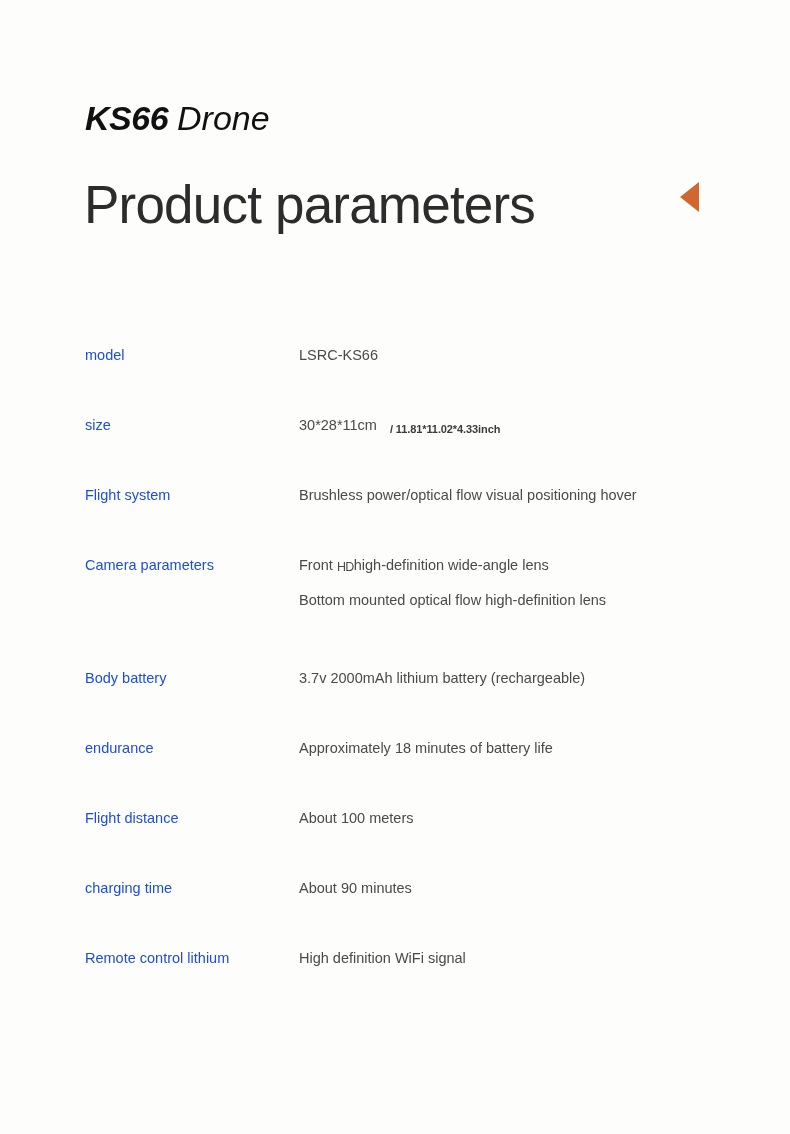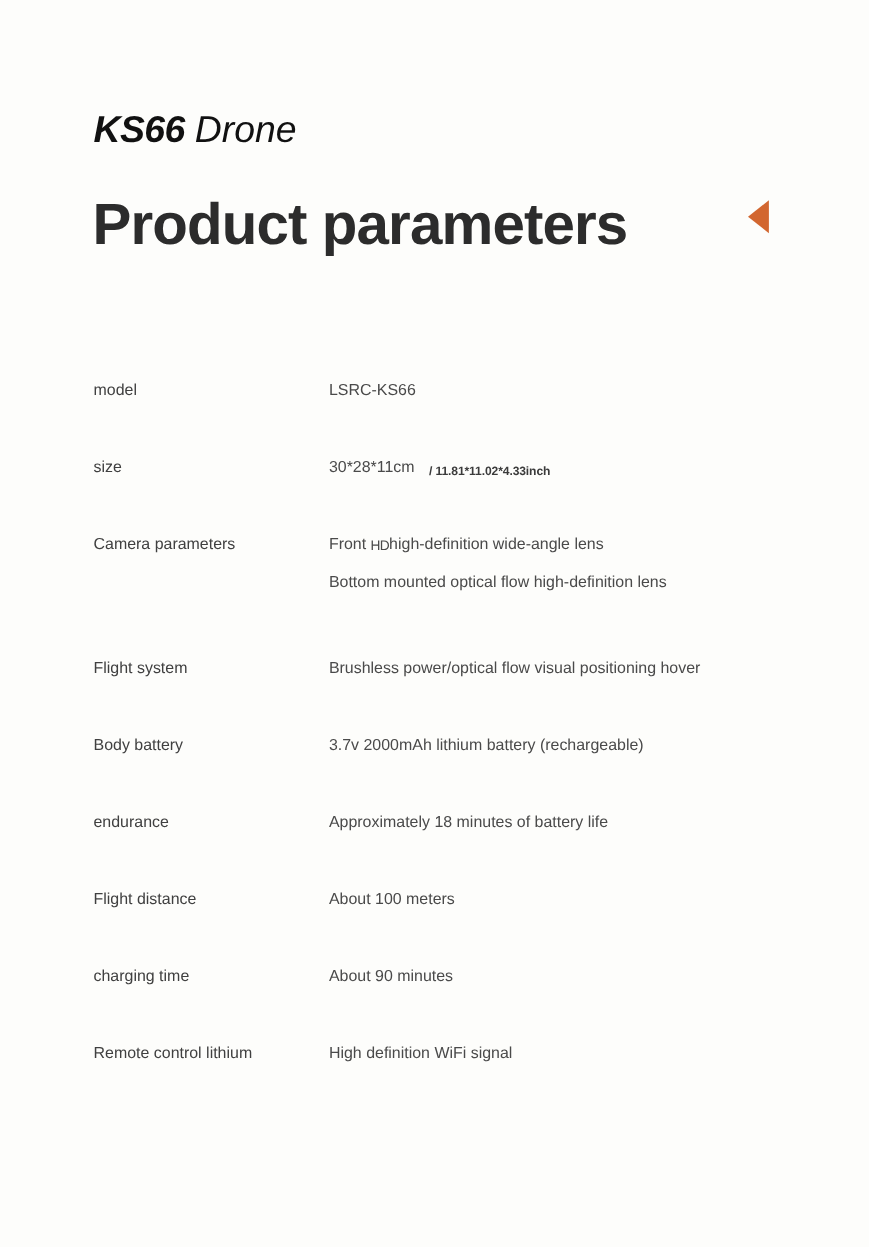--- a/index.html
+++ b/index.html
@@ -47,21 +47,21 @@
     letter-spacing: 0px;
   }
 
   
   .heading {
     position: absolute;
     left: 84px;
     top: 174px;
     font-size: 53px;
     line-height: 62px;
-    font-weight: 700;
+    font-weight: 400;
     color: #2c2c2c;
     letter-spacing: -0.8px;
     white-space: nowrap;
   }
 
   .heading-marker {
     position: absolute;
     left: 680px;
     top: 182px;
     width: 0;
@@ -84,21 +84,21 @@
   }
   .spec-row.tall {
     height: 113px;
   }
   .spec-label {
     position: absolute;
     left: 85px;
     top: 9px;
     font-size: 14.5px;
     line-height: 20px;
-    color: #404040;
+    color: #1d4ed8;
     white-space: nowrap;
   }
   .spec-value {
     position: absolute;
     left: 299px;
     top: 9px;
     font-size: 14.5px;
     line-height: 20px;
     color: #4a4a4a;
     white-space: nowrap;
@@ -147,29 +147,29 @@
     <div class="spec-row">
       <div class="spec-label">model</div>
       <div class="spec-value">LSRC-KS66</div>
     </div>
 
     <div class="spec-row">
       <div class="spec-label">size</div>
       <div class="spec-value"><span>30*28*11cm</span><span class="unit-alt">/ 11.81*11.02*4.33inch</span></div>
     </div>
 
+    <div class="spec-row">
+      <div class="spec-label">Flight system</div>
+      <div class="spec-value">Brushless power/optical flow visual positioning hover</div>
+    </div>
+
     <div class="spec-row tall">
       <div class="spec-label">Camera parameters</div>
       <div class="spec-value"><span>Front </span><span class="hd-mark">HD</span><span>high-definition wide-angle lens</span></div>
       <div class="spec-value-sub">Bottom mounted optical flow high-definition lens</div>
-    </div>
-
-    <div class="spec-row">
-      <div class="spec-label">Flight system</div>
-      <div class="spec-value">Brushless power/optical flow visual positioning hover</div>
     </div>
 
 
     <div class="spec-row">
       <div class="spec-label">Body battery</div>
       <div class="spec-value">3.7v 2000mAh lithium battery (rechargeable)</div>
     </div>
 
     <div class="spec-row">
       <div class="spec-label">endurance</div>

